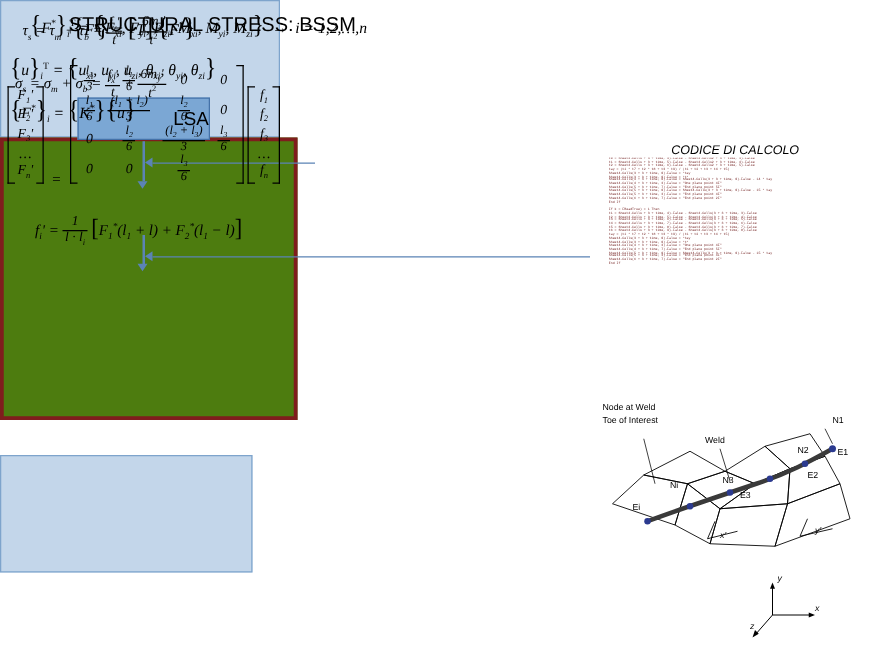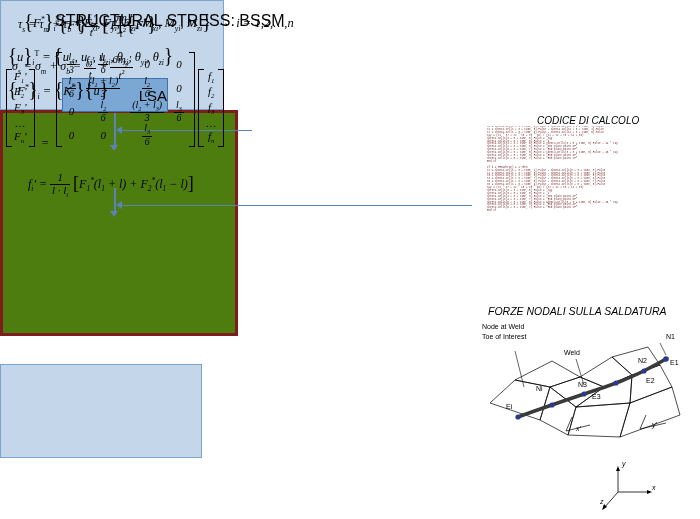--- a/index.html
+++ b/index.html
@@ -406,21 +406,20 @@
 tay = (t1 * t7 + t2 * t8 + t3 * t9) / (t1 + t2 + t3 + t4 + t5)
 Sheet4.Cells(3 + 3 + time, 0).False = *tay
 Sheet4.Cells(3 + 3 + time, 0).False = *t*
 Sheet4.Cells(4 + 3 + time, 3).False = "One plane point 4F"
 Sheet4.Cells(4 + 3 + time, 7).False = "End plane point 5F"
 Sheet4.Cells(5 + 3 + time, 0).False = Sheet4.Cells(3 + 3 + time, 0).False - 15 * tay
 Sheet4.Cells(5 + 3 + time, 3).False = "End plane point 4F"
 Sheet4.Cells(6 + 3 + time, 7).False = "End plane point 2F"
 End If</div>
 
-  <div id="forces-label">FORZE NODALI SULLA SALDATURA</div>
 
   <div id="weld-figure">
     <svg width="215" height="130" viewBox="0 0 215 130">
 
       <g stroke="#000000" stroke-width="0.7" fill="none">
         <path d="M10,78 L35,55 L70,62 L60,95 Z"></path>
         <path d="M35,55 L70,62 L100,52 L72,36 Z"></path>
         <path d="M70,62 L100,52 L124,62 L96,82 Z"></path>
         <path d="M60,95 L70,62 L96,82 L88,110 Z"></path>
         <path d="M100,52 L124,62 L152,50 L132,32 Z"></path>

